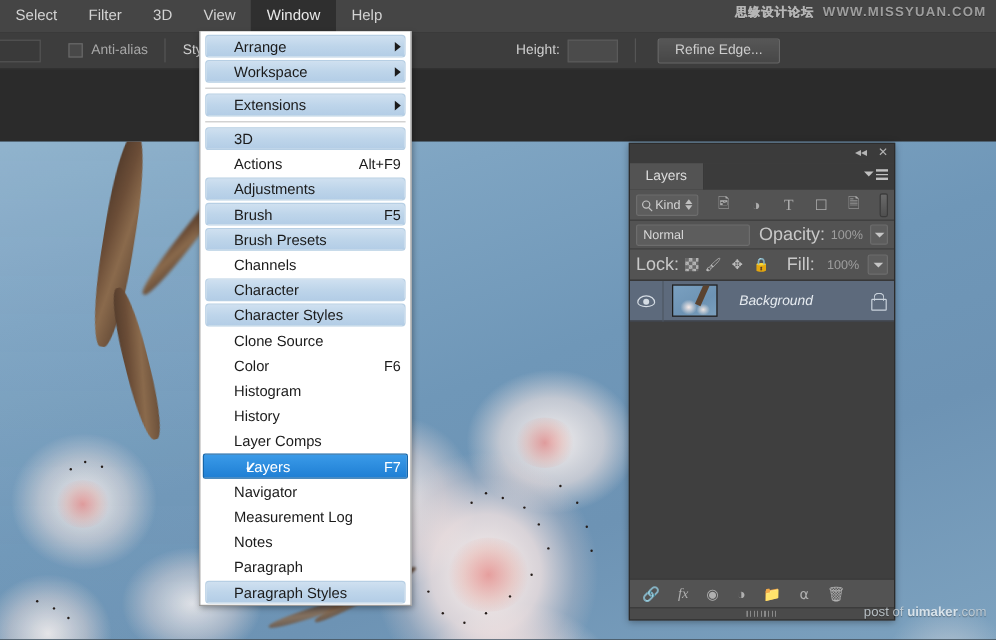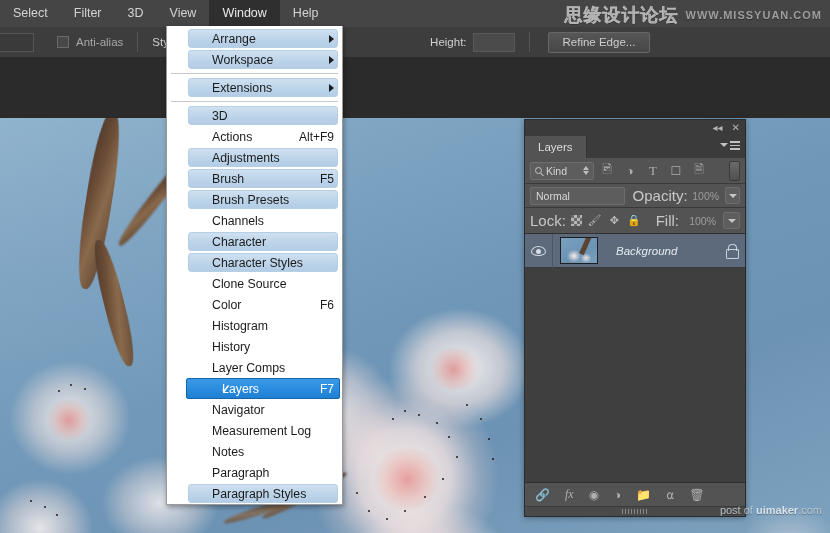--- a/index.html
+++ b/index.html
@@ -155,21 +155,21 @@
     z-index: 60;
     display: flex; align-items: center; gap: 7px;
     font-size: 13px;
     color: #9a9a9a;
     letter-spacing: 1px;
     text-shadow: 0 1px 0 rgba(0,0,0,.3);
     pointer-events: none;
   }
   .watermark-top .cn {
     font-family: "DejaVu Sans", sans-serif;
-    font-size: 18px;
+    font-size: 10px;
     font-weight: bold;
     color: #8f8f8f;
     -webkit-text-stroke: 0.4px #b5b5b5;
   }
   .watermark-top .en {
     font-size: 11px;
     font-weight: bold;
     color: #9e9e9e;
   }
   .watermark-bottom {
@@ -198,21 +198,20 @@
   .mi {
     position: relative;
     height: 21px;
     display: flex; align-items: center;
     font-size: 12.3px;
     color: #1b1b1b;
     padding-left: 28px;
     padding-right: 8px;
     cursor: default;
     white-space: nowrap;
-    margin-left: 17px;
   }
   .mi .mi-label { flex: 1; }
   .mi .mi-shortcut {
     font-size: 12px;
     color: #1b1b1b;
     margin-left: 10px;
   }
   
   .mi.stripe::before {
     content: "";
@@ -314,21 +313,21 @@
   }
   .lp-menu-btn .bars i {
     display: block; width: 10px; height: 1.5px; background: #c0c0c0;
   }
 
   .lp-filterrow {
     height: 26px;
     background: #535353;
     display: flex; align-items: center;
     padding: 0 5px;
-    gap: 3px;
+    gap: 15px;
     flex: none;
     border-bottom: 1px solid #3a3a3a;
   }
   .kind-select {
     width: 64px; height: 18px;
     background: #5d5d5d;
     border: 1px solid #6d6d6d;
     border-radius: 2px;
     display: flex; align-items: center;
     gap: 4px; padding: 0 4px;

